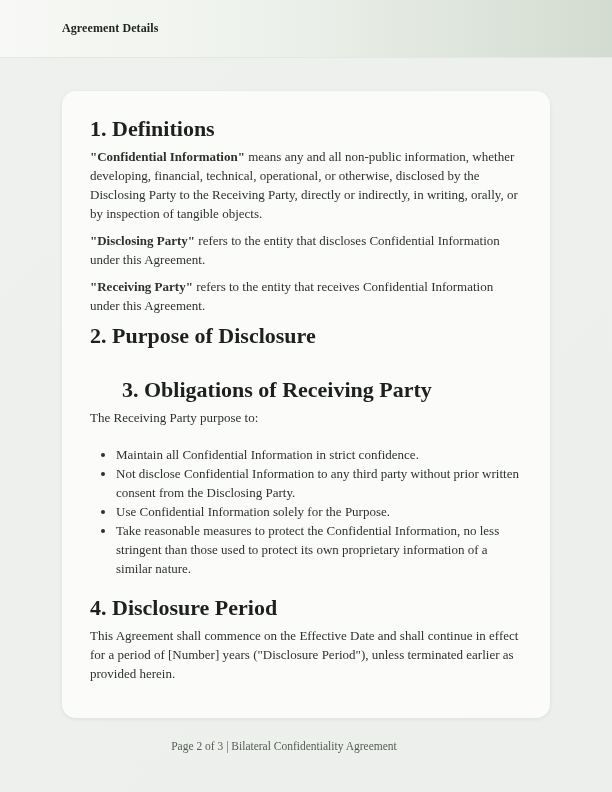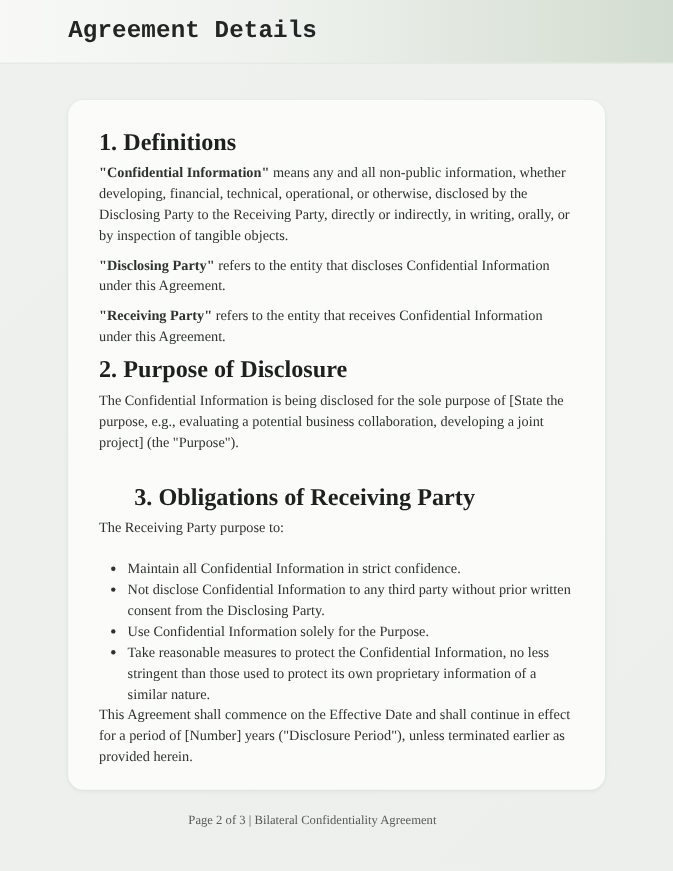--- a/index.html
+++ b/index.html
@@ -20,23 +20,23 @@
   .app-header {
     height: 58px;
     background: linear-gradient(90deg, #f8f9f6 0%, #edf1ec 45%, #d3dcd0 100%);
     border-bottom: 1px solid #e3e8e1;
     display: flex;
     align-items: center;
     padding-left: 62px;
     box-sizing: border-box;
   }
   .app-title {
-    font-family: Liberation Mono, monospace;
+    font-family: Liberation Serif, serif;
     font-weight: 700;
-    font-size: 22px;
+    font-size: 12px;
     color: #222622;
     letter-spacing: 0.1px;
   }
   .card {
     position: absolute;
     left: 62px;
     top: 91px;
     width: 488px;
     height: 627px;
     box-sizing: border-box;
@@ -93,30 +93,30 @@
   </div>
 
   <div class="card">
 
     <h2 class="section-heading">1. Definitions</h2>
     <p class="doc-p"><span class="term">"Confidential Information"</span><span> means any and all non-public information, whether developing, financial, technical, operational, or otherwise, disclosed by the Disclosing Party to the Receiving Party, directly or indirectly, in writing, orally, or by inspection of tangible objects.</span></p>
     <p class="doc-p"><span class="term">"Disclosing Party"</span><span> refers to the entity that discloses Confidential Information under this Agreement.</span></p>
     <p class="doc-p"><span class="term">"Receiving Party"</span><span> refers to the entity that receives Confidential Information under this Agreement.</span></p>
 
     <h2 class="section-heading mt-tight">2. Purpose of Disclosure</h2>
-    <p class="doc-p">The Confidential Information is being disclosed for the sole purpose of [State the purpose, e.g., evaluating a potential business collaboration, developing a joint project] (the "Purpose").</p>
 
     <h2 class="section-heading mt-large">3. Obligations of Receiving Party</h2>
     <p class="doc-p">The Receiving Party purpose to:</p>
     <ul class="doc-list">
       <li>Maintain all Confidential Information in strict confidence.</li>
       <li>Not disclose Confidential Information to any third party without prior written consent from the Disclosing Party.</li>
       <li>Use Confidential Information solely for the Purpose.</li>
       <li>Take reasonable measures to protect the Confidential Information, no less stringent than those used to protect its own proprietary information of a similar nature.</li>
     </ul>
 
+    <h2 class="section-heading mt-med">4. Disclosure Period</h2>
     <p class="doc-p">This Agreement shall commence on the Effective Date and shall continue in effect for a period of [Number] years ("Disclosure Period"), unless terminated earlier as provided herein.</p>
 
   </div>
 
   <div class="page-footer">Page 2 of 3 | Bilateral Confidentiality Agreement</div>
 
 </div>
 
 </body></html>

